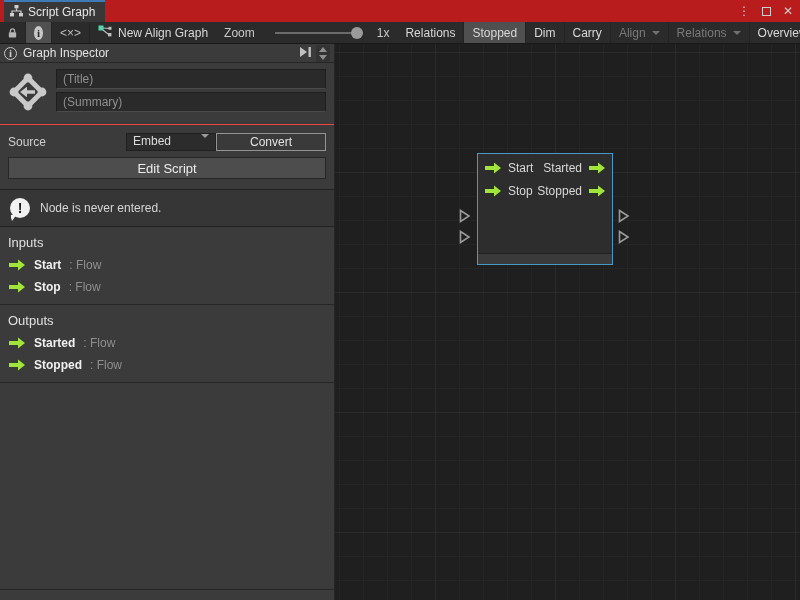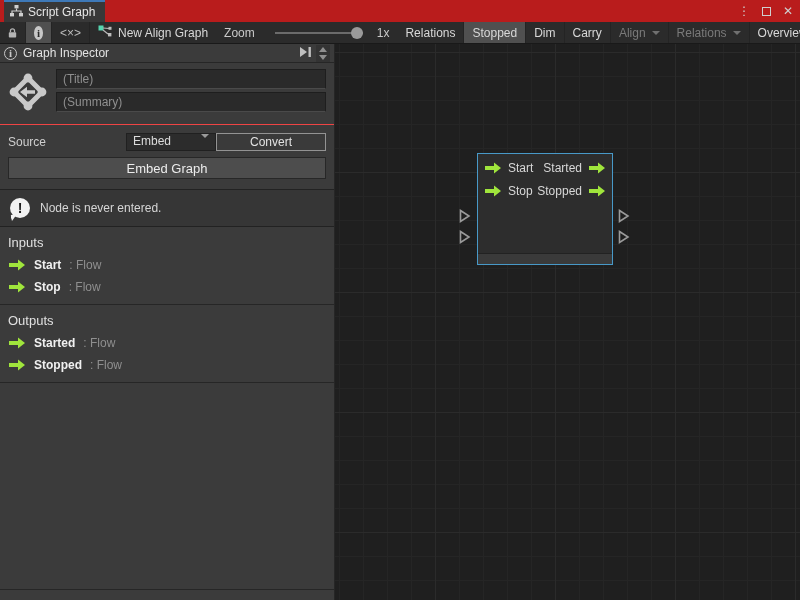--- a/index.html
+++ b/index.html
@@ -218,21 +218,21 @@
   </div>
 
   <div class="source-row">
     <span class="source-label">Source</span>
     <span class="dropdown">
       <span>Embed</span>
       <span class="caret"></span>
     </span>
     <span class="btn convert">Convert</span>
   </div>
-  <div class="edit-graph">Embed Graph</div>
+  <div class="edit-graph">Edit Script</div>
 
   <div class="warn-row">
     <span class="bubble">!</span>
     <span class="warn-text">Node is never entered.</span>
   </div>
 
   <div class="io-section">
     <div class="io-title">Inputs</div>
     <div class="io-row">
       <svg width="18" height="12" viewBox="0 0 18 12">

